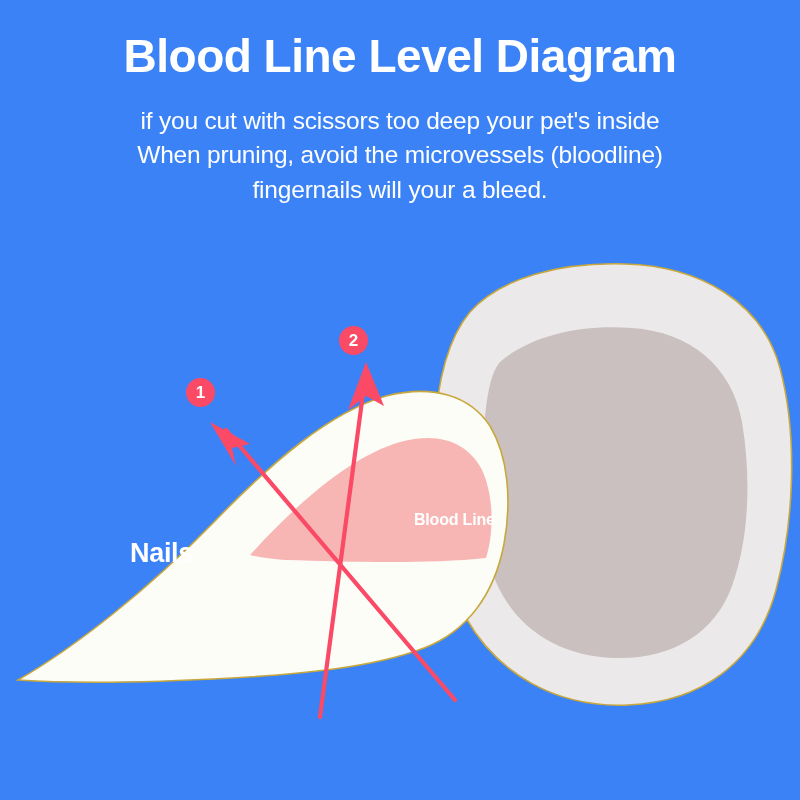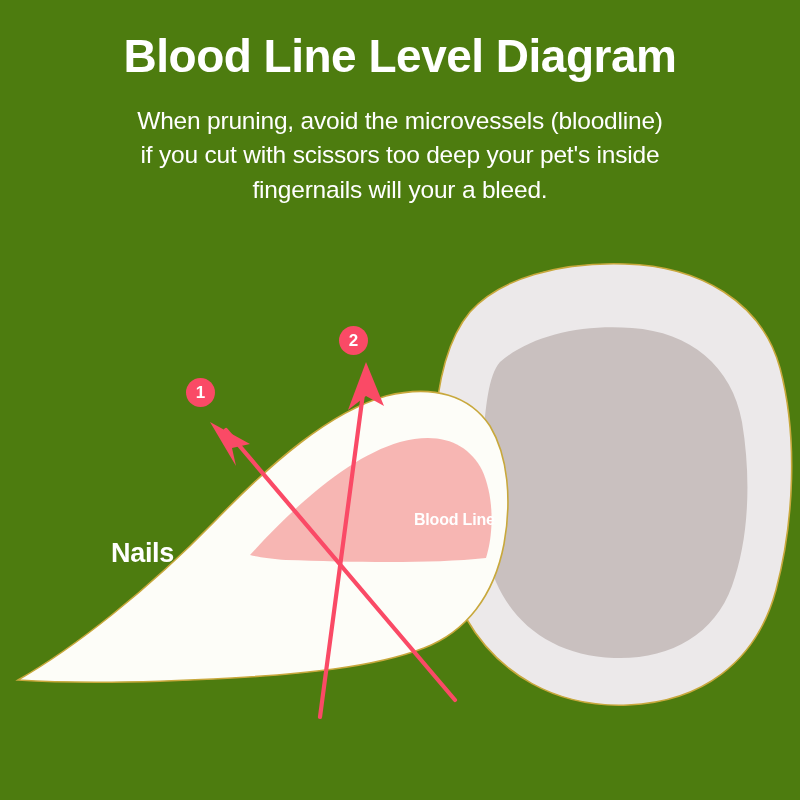--- a/index.html
+++ b/index.html
@@ -13,21 +13,21 @@
     background: #0d8f7a;
     font-family: "Liberation Sans", sans-serif;
     overflow: hidden;
     position: relative;
   }
   #root {
     position: absolute;
     inset: 0;
     width: 800px;
     height: 800px;
-    background: #4d7c0f;
+    background: #3b82f6;
   }
 
   
   .header {
     position: absolute;
     top: 0;
     left: 0;
     width: 800px;
     text-align: center;
     pointer-events: none;
@@ -72,21 +72,21 @@
 
   
   .label {
     position: absolute;
     color: #ffffff;
     font-weight: 700;
     white-space: nowrap;
     pointer-events: none;
   }
   .label-nails {
-    left: 111px;
+    left: 130px;
     top: 538px;
     font-size: 27px;
     letter-spacing: -0.3px;
   }
   .label-bloodline {
     left: 414px;
     top: 511px;
     font-size: 16px;
     letter-spacing: -0.2px;
   }
@@ -110,22 +110,22 @@
   .badge-2 { left: 339px; top: 326px; }
 </style>
 </head>
 <body>
 
 <div id="root">
 
   <div class="header">
     <h1 class="page-title">Blood Line Level Diagram</h1>
     <div class="subtitle">
+      <span class="subtitle-line">if you cut with scissors too deep your pet's inside</span>
       <span class="subtitle-line">When pruning, avoid the microvessels (bloodline)</span>
-      <span class="subtitle-line">if you cut with scissors too deep your pet's inside</span>
       <span class="subtitle-line">fingernails will your a bleed.</span>
     </div>
   </div>
 
   <div class="diagram">
     <svg viewBox="0 0 800 550" xmlns="http://www.w3.org/2000/svg" aria-hidden="true">
 
       <path d="M 470 62
                C 500 28, 560 12, 625 14
                C 700 16, 762 52, 780 118

